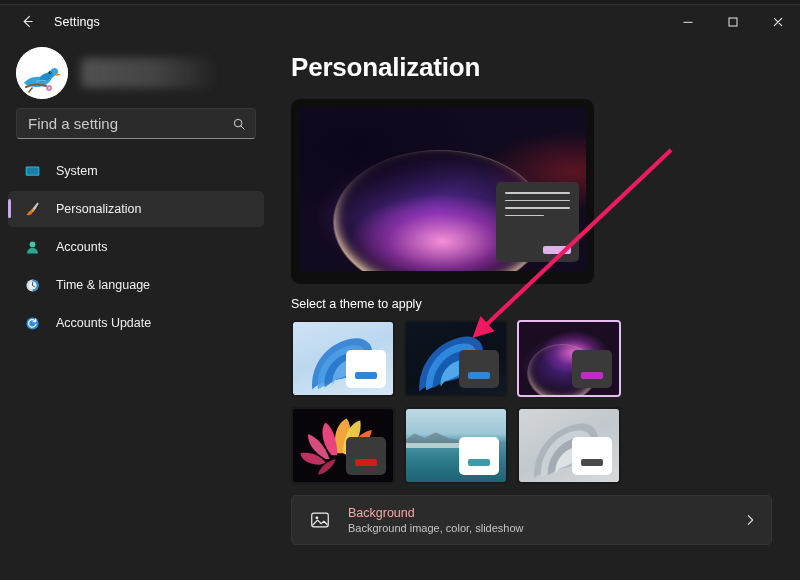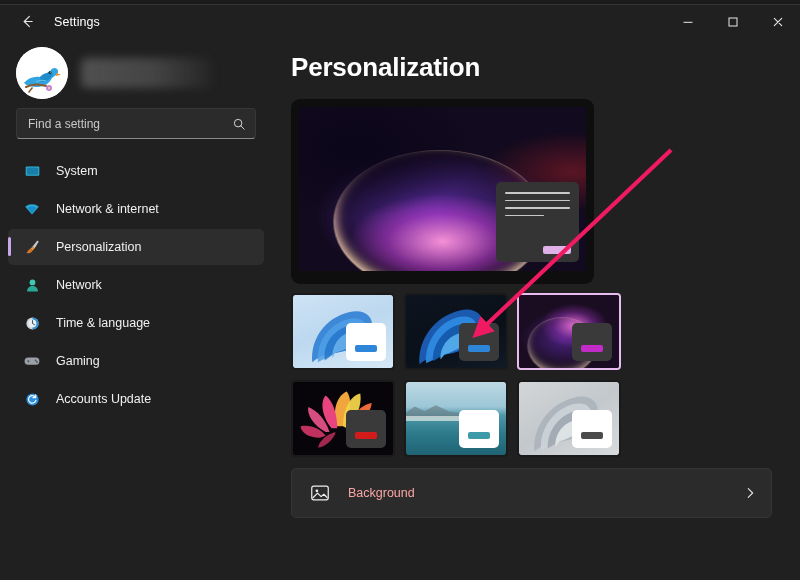--- a/index.html
+++ b/index.html
@@ -84,21 +84,21 @@
     height: 31px;
     background: #2b2b2b;
     border: 1px solid #373737;
     border-bottom: 1px solid #8a8a8a;
     border-radius: 4px;
     display: flex; align-items: center;
     padding: 0 9px 0 11px;
   }
   .search-input {
     flex: 1; background: transparent; border: none; outline: none;
-    color: #bef264; font-size: 12px;
+    color: #bef264; font-size: 15px;
     font-family: "Liberation Sans", sans-serif;
   }
   .search-input::placeholder { color: #c9c9c9; }
   .search-icon { color: #d8d8d8; display: flex; }
 
   .nav { margin-top: 14px; padding: 0 8px; }
   .nav-item {
     position: relative;
     height: 36px; margin-bottom: 2px;
     display: flex; align-items: center;
@@ -397,75 +397,55 @@
         <span class="nav-icon">
           <svg width="17" height="17" viewBox="0 0 20 20">
             <rect x="2" y="4" width="16" height="11" rx="1.4" fill="#2fb3d9"></rect>
             <rect x="3.2" y="5.2" width="13.6" height="8.6" rx="1" fill="#1a7fa8"></rect>
           </svg>
         </span>
         <span class="nav-label">System</span>
       </div>
 
 
-      <div class="nav-item">
-        <span class="nav-icon">
-          <svg width="18" height="18" viewBox="0 0 20 20">
-            <path d="M2.5 7.5 C6.5 3.8 13.5 3.8 17.5 7.5 L10 16 Z" fill="#29a8d8"></path>
-            <path d="M5 9 C7.6 6.6 12.4 6.6 15 9 L10 14.6 Z" fill="#1b8fc4"></path>
-          </svg>
-        </span>
-        <span class="nav-label">Network &amp; internet</span>
-      </div>
 
       <div class="nav-item selected">
         <span class="nav-icon">
           <svg width="18" height="18" viewBox="0 0 20 20">
             <path d="M15.5 3.2 C16.4 2.6 17.6 3.4 17.2 4.4 L13 11.5 L10.4 9.6 Z" fill="#c9c9c9"></path>
             <path d="M10.4 9.6 L13 11.5 L10.6 14.1 L8.2 12 Z" fill="#e8962e"></path>
             <path d="M8.2 12 L10.6 14.1 C9.4 16.4 6.4 17.4 3.6 16.8 C5.6 15.6 5.2 13.2 8.2 12 Z" fill="#d4762a"></path>
           </svg>
         </span>
         <span class="nav-label">Personalization</span>
       </div>
 
 
       <div class="nav-item">
         <span class="nav-icon">
           <svg width="17" height="17" viewBox="0 0 20 20">
             <circle cx="10" cy="6.4" r="3.4" fill="#3fc8b0"></circle>
             <path d="M3.6 17 C3.6 12.8 6.6 10.6 10 10.6 C13.4 10.6 16.4 12.8 16.4 17 Z" fill="#2ba894"></path>
           </svg>
         </span>
-        <span class="nav-label">Network</span>
+        <span class="nav-label">Accounts</span>
       </div>
 
       <div class="nav-item">
         <span class="nav-icon">
           <svg width="17" height="17" viewBox="0 0 20 20">
             <circle cx="10" cy="10" r="7.2" fill="#cfd6dc"></circle>
             <path d="M10 2.8 A7.2 7.2 0 0 1 10 17.2 Z" fill="#2f8fd4"></path>
             <circle cx="10" cy="10" r="4.6" fill="#e9eef2"></circle>
             <path d="M10 6.6 V10 L12.4 11.4" stroke="#2b4a63" stroke-width="1.1" fill="none" stroke-linecap="round"></path>
           </svg>
         </span>
         <span class="nav-label">Time &amp; language</span>
       </div>
 
-      <div class="nav-item">
-        <span class="nav-icon">
-          <svg width="18" height="18" viewBox="0 0 20 20">
-            <rect x="1.8" y="6.2" width="16.4" height="8" rx="4" fill="#9aa0a6"></rect>
-            <circle cx="6" cy="10.2" r="1.1" fill="#4a4f55"></circle>
-            <circle cx="14" cy="9.2" r=".95" fill="#4a4f55"></circle>
-            <circle cx="15.4" cy="11" r=".95" fill="#4a4f55"></circle>
-          </svg>
-        </span>
-        <span class="nav-label">Gaming</span>
-      </div>
 
 
 
       <div class="nav-item">
         <span class="nav-icon">
           <svg width="17" height="17" viewBox="0 0 20 20">
             <circle cx="10" cy="10" r="7.2" fill="#2b8fe0"></circle>
             <path d="M13.4 7.4 A4.4 4.4 0 1 0 14 11" stroke="#fff" stroke-width="1.4" fill="none" stroke-linecap="round"></path>
             <path d="M13.8 4.6 V7.8 H10.6" stroke="#fff" stroke-width="1.4" fill="none" stroke-linecap="round" stroke-linejoin="round"></path>
           </svg>
@@ -488,20 +468,21 @@
         <div class="mock-win">
           <div class="mock-line"></div>
           <div class="mock-line"></div>
           <div class="mock-line"></div>
           <div class="mock-line short"></div>
           <div class="mock-accent"></div>
         </div>
       </div>
     </div>
 
+    <div class="section-label">Select a theme to apply</div>
 
     <div class="theme-grid">
 
       <div class="theme-card">
         <div class="theme-inner">
           <div class="bg-bloom-light"></div>
           <svg class="bloom-ribbons" viewBox="0 0 104 77" preserveAspectRatio="none">
             <path d="M20 70 C18 45 34 24 58 18 C74 14 84 22 82 34 C80 48 62 58 44 60 C32 61 24 66 20 70 Z" fill="#2f7fd4" opacity=".9"></path>
             <path d="M26 70 C24 48 38 30 58 25 C70 22 78 28 76 38 C74 50 58 58 44 60 Z" fill="#4fa0e8" opacity=".85"></path>
             <path d="M33 68 C31 50 43 36 58 32 C67 30 72 35 71 42 C69 52 55 58 44 60 Z" fill="#1f6fc4" opacity=".75"></path>
@@ -589,20 +570,21 @@
     <div class="bg-card">
       <div class="bgc-icon">
         <svg width="22" height="22" viewBox="0 0 24 24" fill="none">
           <rect x="3" y="4.5" width="18" height="15" rx="2.2" stroke="#f0f0f0" stroke-width="1.3"></rect>
           <circle cx="8.6" cy="9.6" r="1.5" fill="#f0f0f0"></circle>
           <path d="M4 17.4 L9.4 12.2 L13.2 16 L16.2 13.4 L20 17.2" stroke="#f0f0f0" stroke-width="1.3" fill="none" stroke-linejoin="round"></path>
         </svg>
       </div>
       <div class="bgc-texts">
         <div class="bgc-title">Background</div>
+        <div class="bgc-sub">Background image, color, slideshow</div>
       </div>
       <div class="bgc-chevron">
         <svg width="14" height="14" viewBox="0 0 16 16" fill="none">
           <path d="M6 3 L11 8 L6 13" stroke="#e0e0e0" stroke-width="1.3" stroke-linecap="round" stroke-linejoin="round"></path>
         </svg>
       </div>
     </div>
 
   </div>
 

